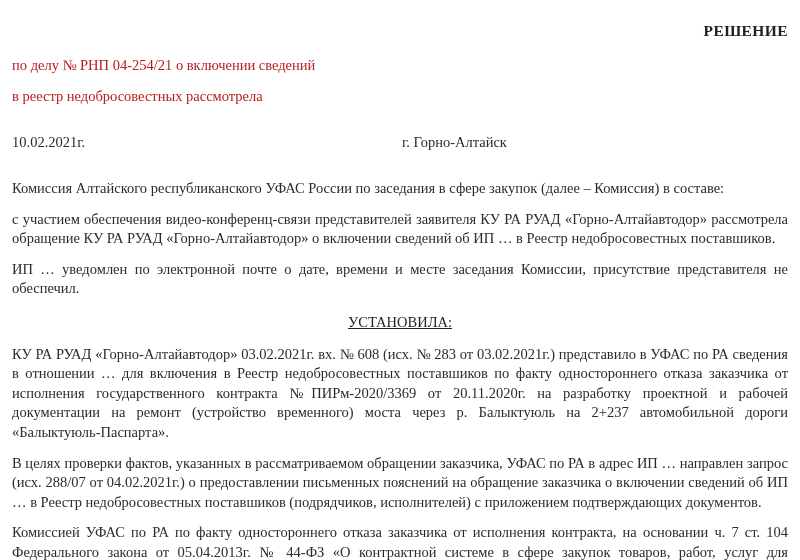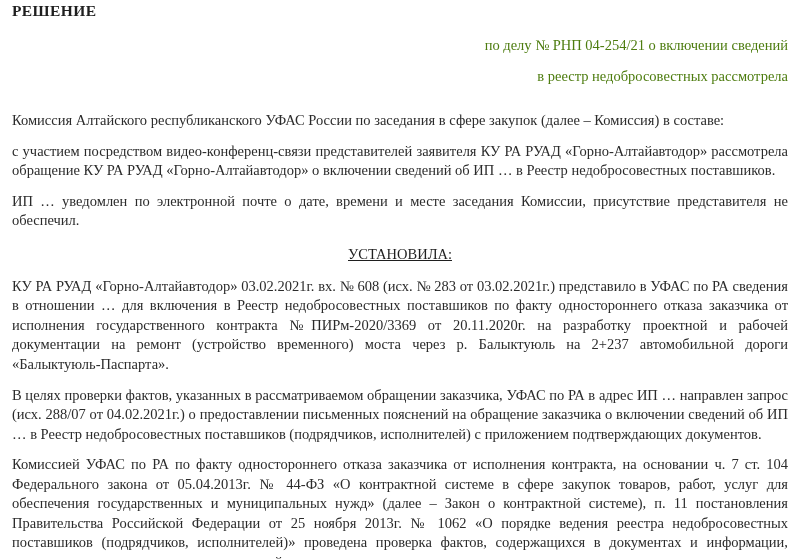--- a/index.html
+++ b/index.html
@@ -20,33 +20,33 @@
     position: relative;
     width: 800px;
     height: 560px;
     box-sizing: border-box;
     padding: 0 12px;
     background: #ffffff;
   }
 
   
   .doc-title {
-    text-align: left;
+    text-align: right;
     font-weight: bold;
     font-size: 15.5px;
     letter-spacing: 0.4px;
-    margin: 1px 0 0 0;
+    margin: 21px 0 0 0;
     line-height: 1.25;
     color: #1f1f1f;
   }
   .title-line {
-    text-align: right;
+    text-align: left;
     font-size: 14.5px;
     line-height: 1.3;
-    color: #4d7c0f;
+    color: #b91c1c;
   }
   .title-line.l1 { margin-top: 16px; }
   .title-line.l2 { margin-top: 12px; }
 
   
   .meta-row {
     position: relative;
     margin-top: 28px;
     height: 20px;
     font-size: 14.5px;
@@ -90,26 +90,30 @@
 <body>
 
 <div class="page">
 
   <h1 class="doc-title">РЕШЕНИЕ</h1>
 
   <div class="title-line l1">по делу № РНП 04-254/21 о включении сведений</div>
 
   <div class="title-line l2">в реестр недобросовестных рассмотрела</div>
 
+  <div class="meta-row">
+    <span class="meta-date">10.02.2021г.</span>
+    <span class="meta-city">г. Горно-Алтайск</span>
+  </div>
 
   <div class="body-block">
 
     <p class="para tight">Комиссия Алтайского республиканского УФАС России по заседания в сфере закупок (далее – Комиссия) в составе:</p>
 
-    <p class="para tight">с участием посредством видео-конференц-связи представителей заявителя КУ РА РУАД «Горно-Алтайавтодор» рассмотрела обращение КУ РА РУАД «Горно-Алтайавтодор» о включении сведений об ИП … в Реестр недобросовестных поставшиков.</p>
+    <p class="para tight">с участием обеспечения видео-конференц-связи представителей заявителя КУ РА РУАД «Горно-Алтайавтодор» рассмотрела обращение КУ РА РУАД «Горно-Алтайавтодор» о включении сведений об ИП … в Реестр недобросовестных поставшиков.</p>
 
     <p class="para tight">ИП … уведомлен по электронной почте о дате, времени и месте заседания Комиссии, присутствие представителя не обеспечил.</p>
 
     <div class="section-heading">УСТАНОВИЛА:</div>
 
     <p class="para tight">КУ РА РУАД «Горно-Алтайавтодор» 03.02.2021г. вх. № 608 (исх. № 283 от 03.02.2021г.) представило в УФАС по РА сведения в отношении … для включения в Реестр недобросовестных поставшиков по факту одностороннего отказа заказчика от исполнения государственного контракта №ПИРм-2020/3369 от 20.11.2020г. на разработку проектной и рабочей документации на ремонт (устройство временного) моста через р. Балыктуюль на 2+237 автомобильной дороги «Балыктуюль-Паспарта».</p>
 
     <p class="para tight">В целях проверки фактов, указанных в рассматриваемом обращении заказчика, УФАС по РА в адрес ИП … направлен запрос (исх. 288/07 от 04.02.2021г.) о предоставлении письменных пояснений на обращение заказчика о включении сведений об ИП … в Реестр недобросовестных поставшиков (подрядчиков, исполнителей) с приложением подтверждающих документов.</p>
 
     <p class="para">Комиссией УФАС по РА по факту одностороннего отказа заказчика от исполнения контракта, на основании ч. 7 ст. 104 Федерального закона от 05.04.2013г. № 44-ФЗ «О контрактной системе в сфере закупок товаров, работ, услуг для обеспечения государственных и муниципальных нужд» (далее – Закон о контрактной системе), п. 11 постановления Правительства Российской Федерации от 25 ноября 2013г. № 1062 «О порядке ведения реестра недобросовестных поставшиков (подрядчиков, исполнителей)» проведена проверка фактов, содержащихся в документах и информации, представленных заказчиком, в ходе которой установлено.</p>

